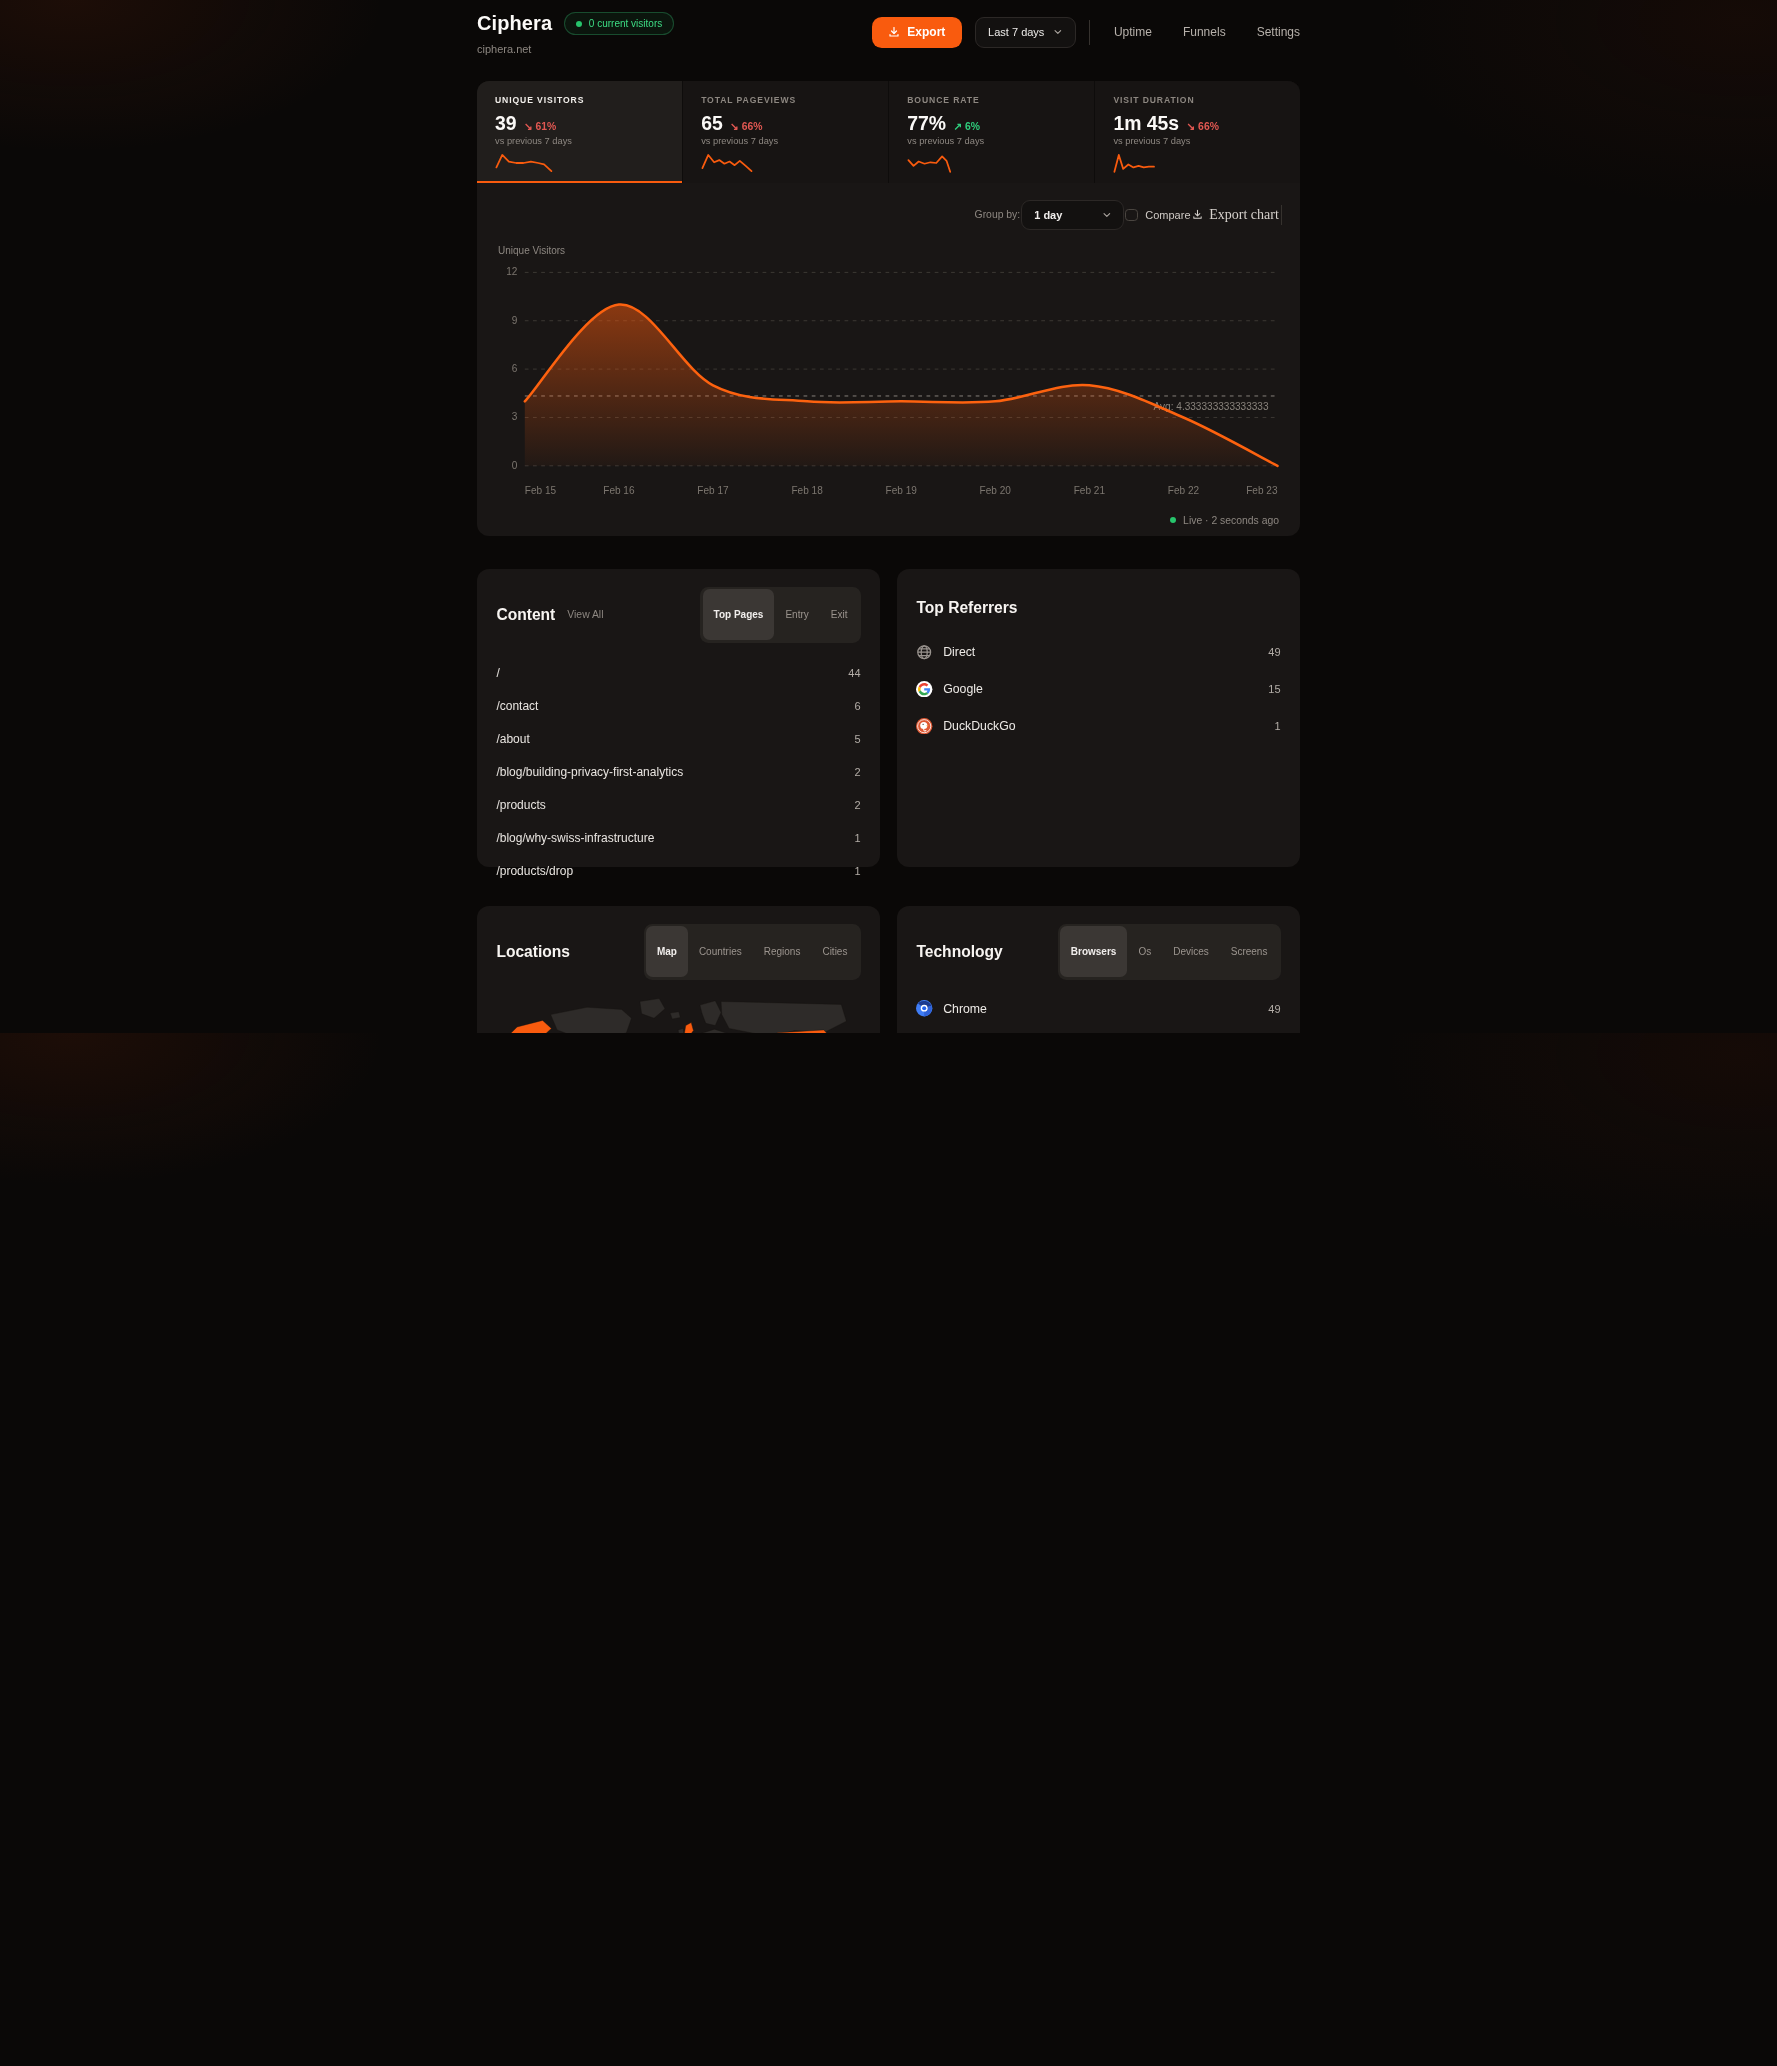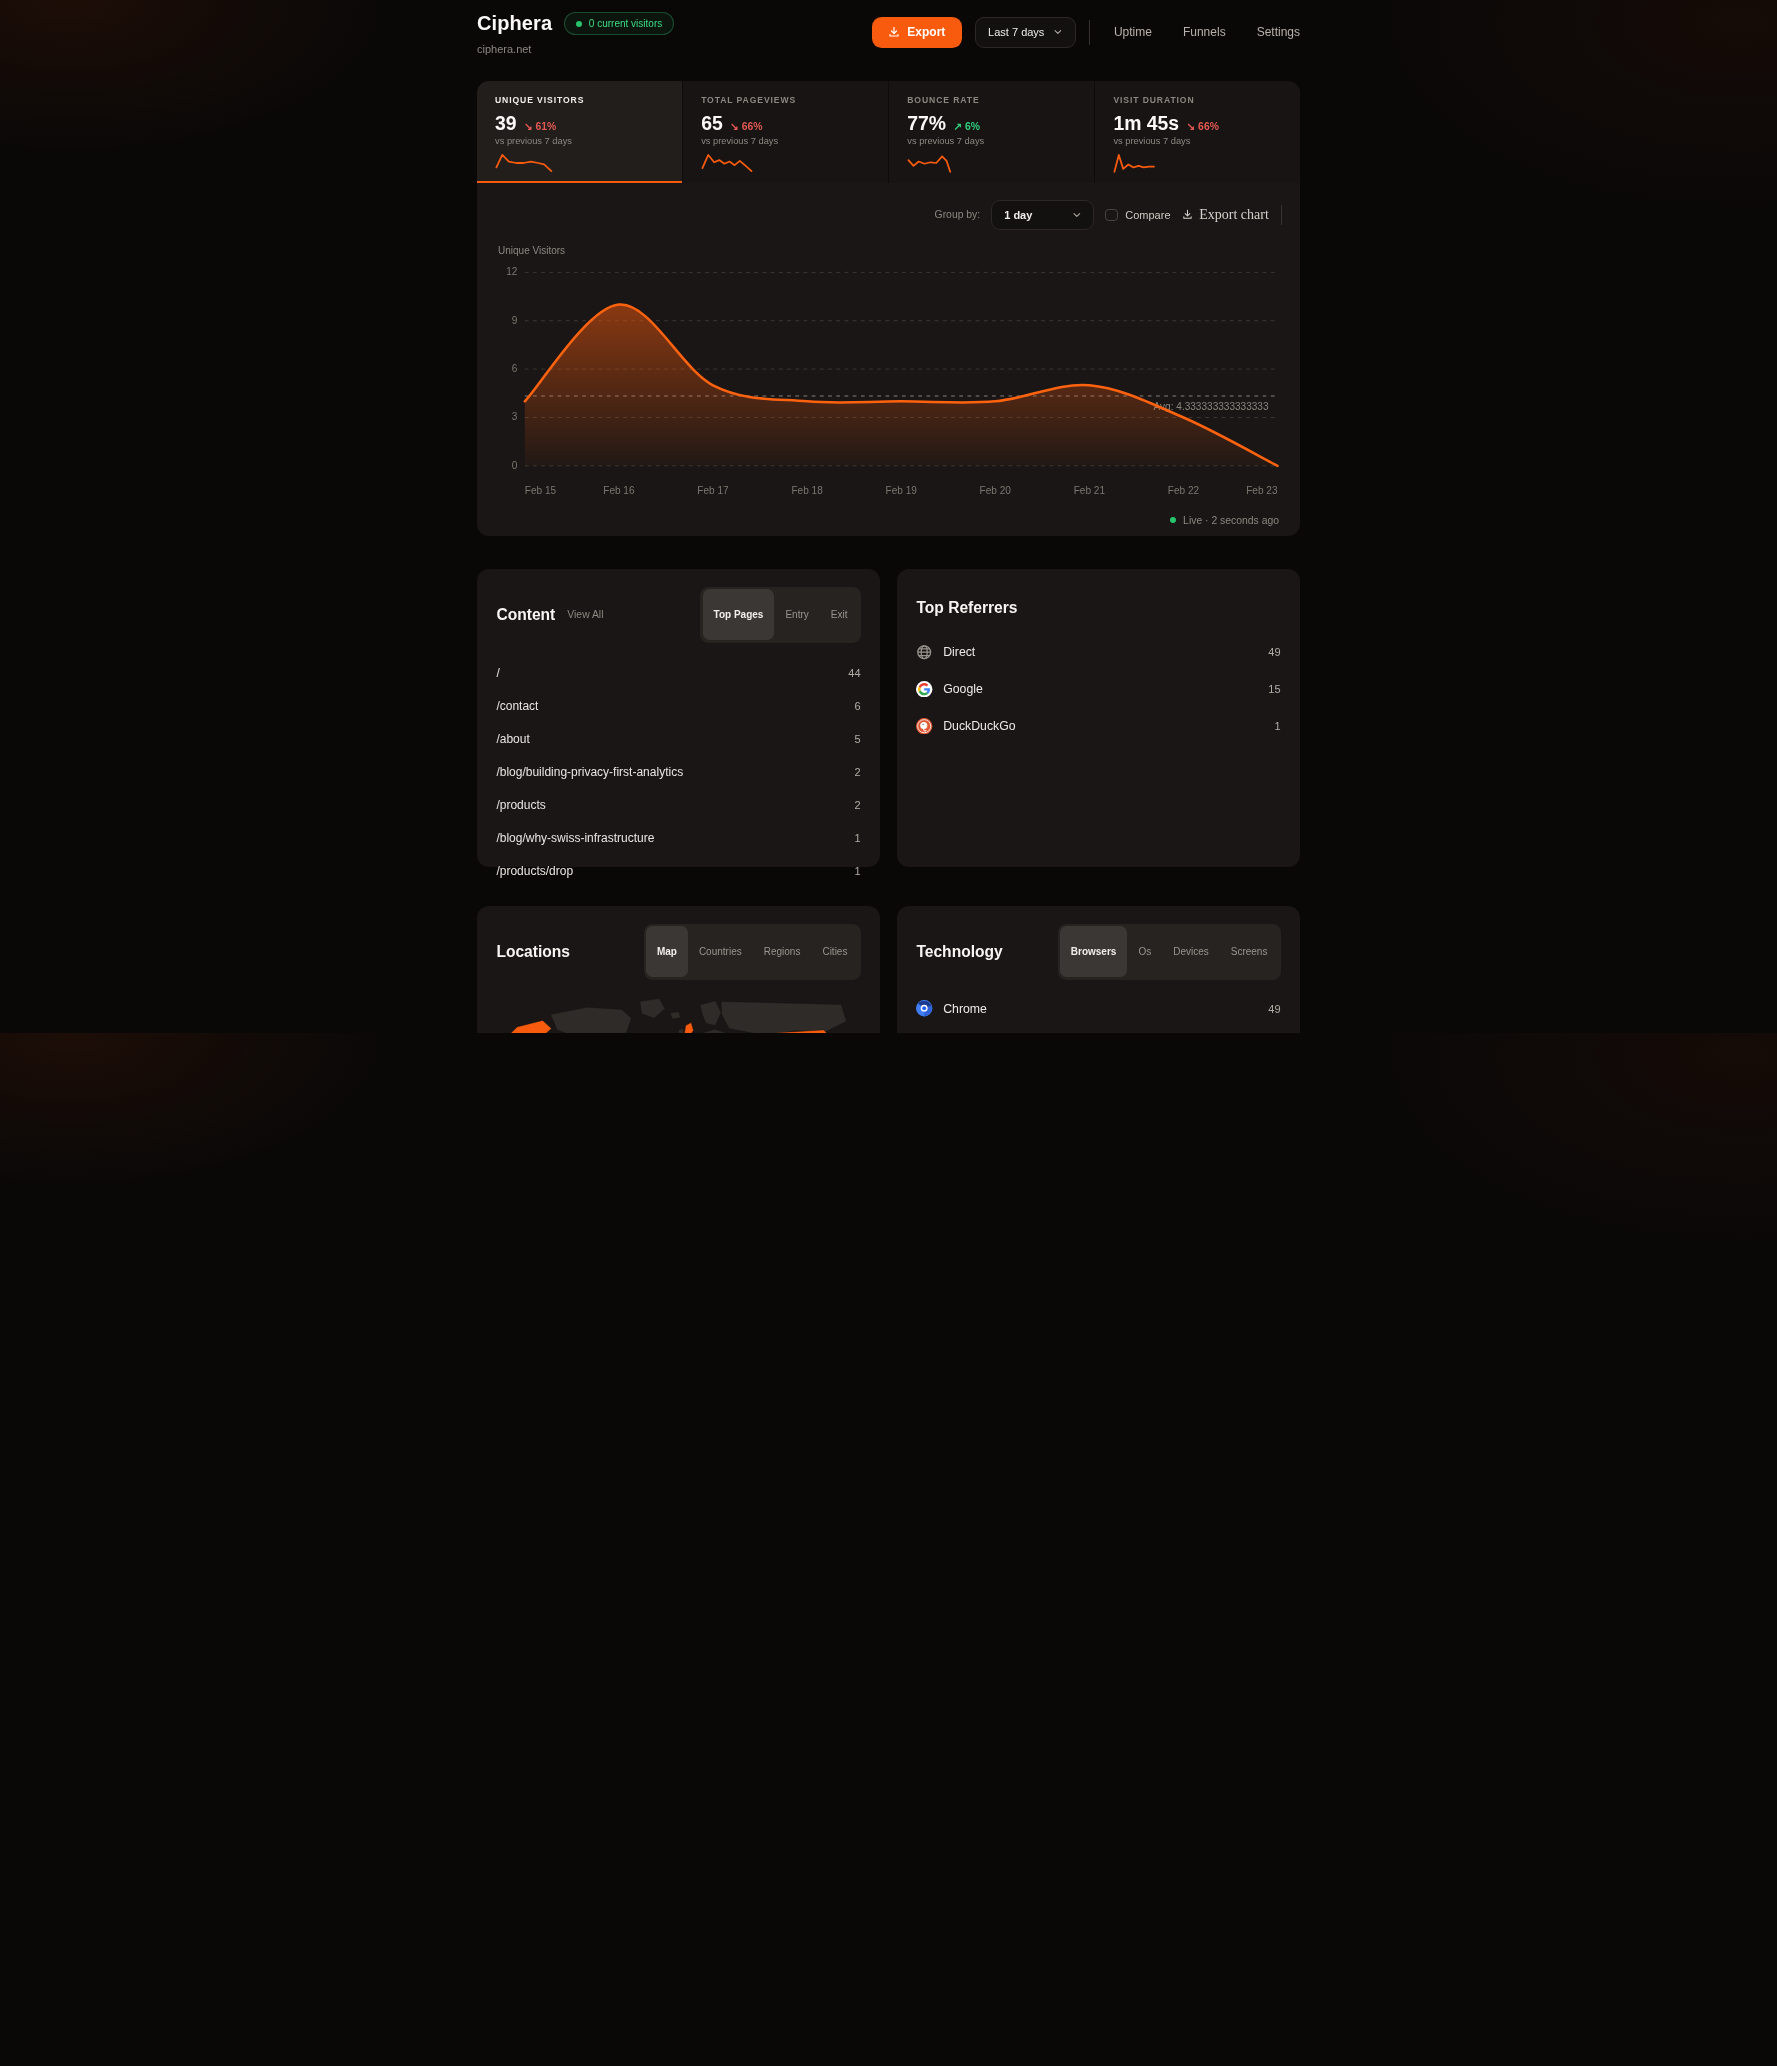--- a/index.html
+++ b/index.html
@@ -48,21 +48,21 @@
   .stat.active .stat-label{color:#f1eeea}
   .stat-line{display:flex;align-items:baseline;gap:7.4px;margin-top:6.7px}
   .stat-value{font-size:19.4px;font-weight:700;color:#fbf9f7}
   .stat-delta{font-size:10.4px;font-weight:600}
   .stat-delta.down{color:var(--red)} .stat-delta.up{color:var(--green)}
   .stat-vs{font-size:9.3px;color:var(--text2);margin-top:1px}
   .spark{margin-top:6px;display:block}
   .spark polyline{fill:none;stroke:var(--accent);stroke-width:2.4;stroke-linecap:round;stroke-linejoin:round}
 
   .chart-section{padding:16.4px 18px 10.4px}
-  .controls{display:flex;justify-content:flex-end;align-items:center;gap:11px;color:var(--text2);font-size:10.4px}
+  .controls{display:flex;justify-content:flex-end;align-items:center;gap:1px;color:var(--text2);font-size:10.4px}
   .select.small{height:30px;width:103px;font-size:11px}
   .chk-wrap{display:inline-flex;align-items:center;gap:7.4px;color:#cfcac5;font-size:11px;cursor:pointer}
   .chk{width:12.7px;height:12.7px;border:1.1px solid #4a4540;border-radius:3.7px;display:inline-block}
   .export-chart{display:inline-flex;align-items:center;gap:6.7px;color:#d6d1cc;font-size:14px;background:none;border:none;font-family:Liberation Serif, serif;cursor:pointer}
   .controls .vdiv{height:19.4px;margin-left:1.5px}
   .plot-title{font-size:10px;color:var(--text2);margin:15px 0 3px 3px}
   #main-chart{display:block;width:100%;height:247px}
   .live-row{display:flex;justify-content:flex-end;align-items:center;gap:6.7px;margin-top:9px;padding-right:3px;
     color:var(--text2);font-size:10.4px}
 

